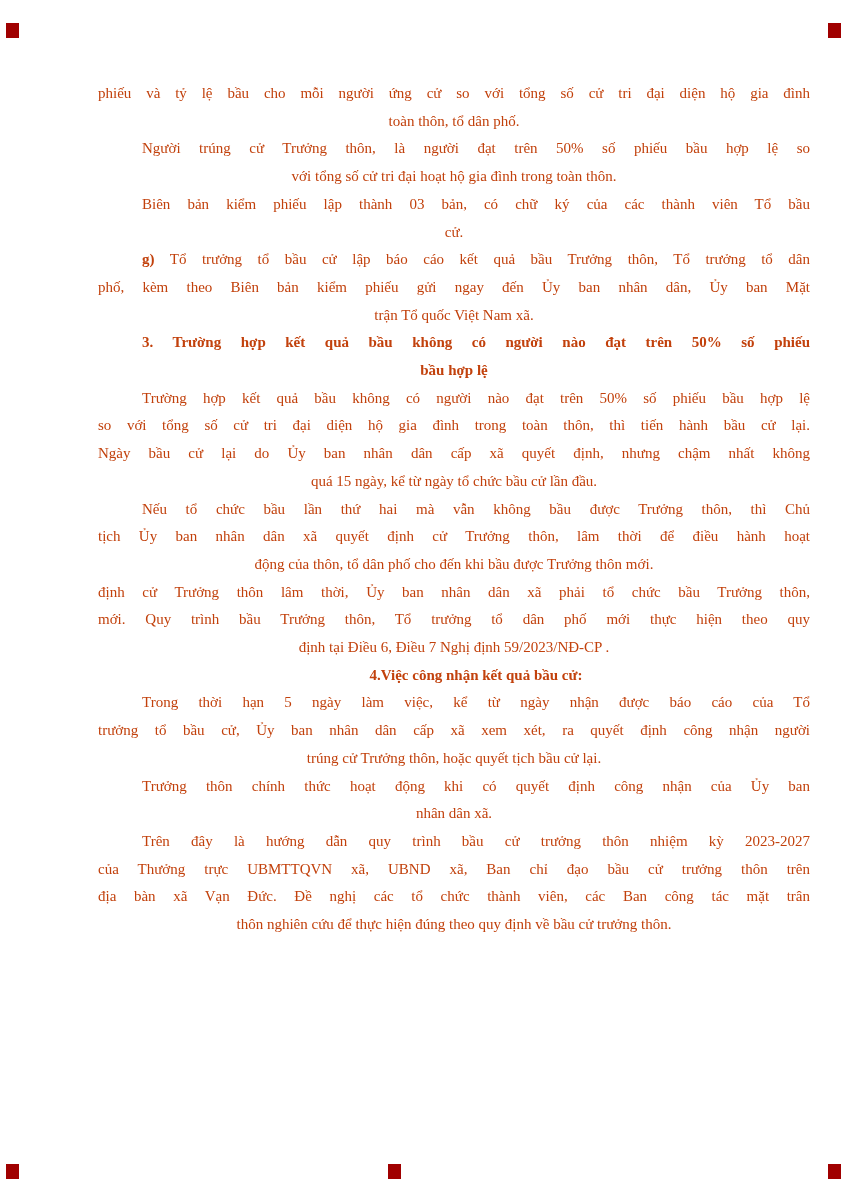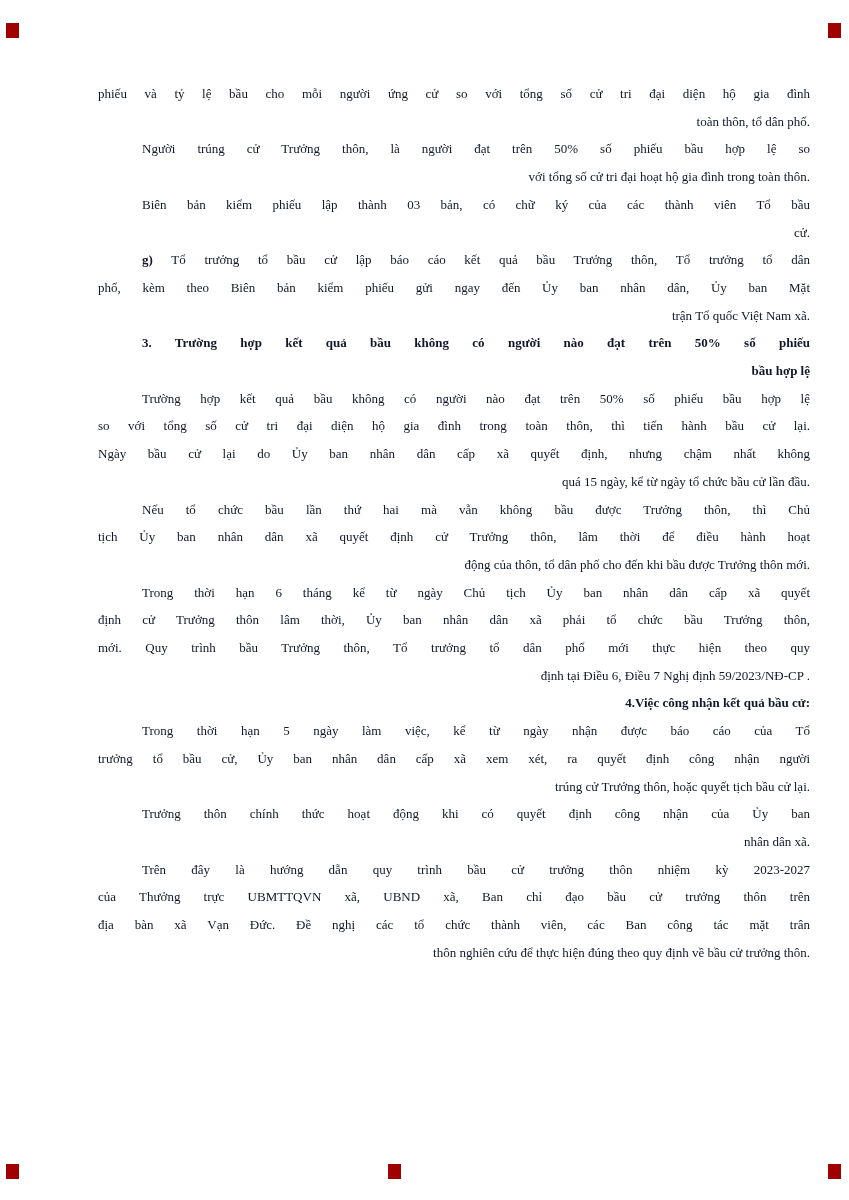--- a/index.html
+++ b/index.html
@@ -4,25 +4,25 @@
 <style>
   html,body{margin:0;padding:0;}
   body{
     width:849px;height:1200px;
     background:#ffffff;
     font-family:"Liberation Serif","DejaVu Serif",serif;
     position:relative;overflow:hidden;
   }
   .textblock{
     position:absolute;left:98px;top:80px;width:712px;
-    font-size:13px;line-height:27.7px;color:#0f172a;font-family:Liberation Serif, serif;
+    font-size:15px;line-height:27.7px;color:#c2410c;font-family:Liberation Serif, serif;
   }
   .para{margin:0;padding:0;}
   .para.bold{font-weight:bold;}
-  .line{width:712px;text-align:right;}
+  .line{width:712px;text-align:center;}
   .line.fill{text-align:justify;text-align-last:justify;}
   .line.ind{text-indent:44px;}
   .line b{font-weight:bold;}
   .marker{
     position:absolute;width:13px;height:15px;background:#a00000;
   }
   .m-tl{left:6px;top:23px;}
   .m-tr{left:828px;top:23px;}
   .m-bl{left:6px;top:1164px;}
   .m-bc{left:388px;top:1164px;}
@@ -59,21 +59,20 @@
         <div class="line fill">so với tổng số cử tri đại diện hộ gia đình trong toàn thôn, thì tiến hành bầu cử lại.</div>
         <div class="line fill">Ngày bầu cử lại do Ủy ban nhân dân cấp xã quyết định, nhưng chậm nhất không</div>
         <div class="line">quá 15 ngày, kể từ ngày tổ chức bầu cử lần đầu.</div>
       </div>
       <div class="para">
         <div class="line fill ind">Nếu tổ chức bầu lần thứ hai mà vẫn không bầu được Trưởng thôn, thì Chủ</div>
         <div class="line fill">tịch Ủy ban nhân dân xã quyết định cử Trưởng thôn, lâm thời để điều hành hoạt</div>
         <div class="line">động của thôn, tổ dân phố cho đến khi bầu được Trưởng thôn mới.</div>
       </div>
       <div class="para">
-        <div class="line fill ind">Trong thời hạn 6 tháng kể từ ngày Chủ tịch Ủy ban nhân dân cấp xã quyết</div>
         <div class="line fill">định cử Trưởng thôn lâm thời, Ủy ban nhân dân  xã phải tổ chức bầu Trưởng thôn,</div>
         <div class="line fill">mới. Quy trình bầu Trưởng thôn, Tổ trưởng tổ dân phố mới thực hiện theo quy</div>
         <div class="line">định tại Điều 6,  Điều 7 Nghị định 59/2023/NĐ-CP .</div>
       </div>
       <div class="para bold">
         <div class="line ind">4.Việc công nhận kết quả bầu cử:</div>
       </div>
       <div class="para">
         <div class="line fill ind">Trong thời hạn 5 ngày làm việc, kể từ ngày nhận được báo cáo của Tổ</div>
         <div class="line fill">trưởng tổ bầu cử, Ủy ban nhân dân cấp xã xem xét, ra quyết định công nhận người</div>

